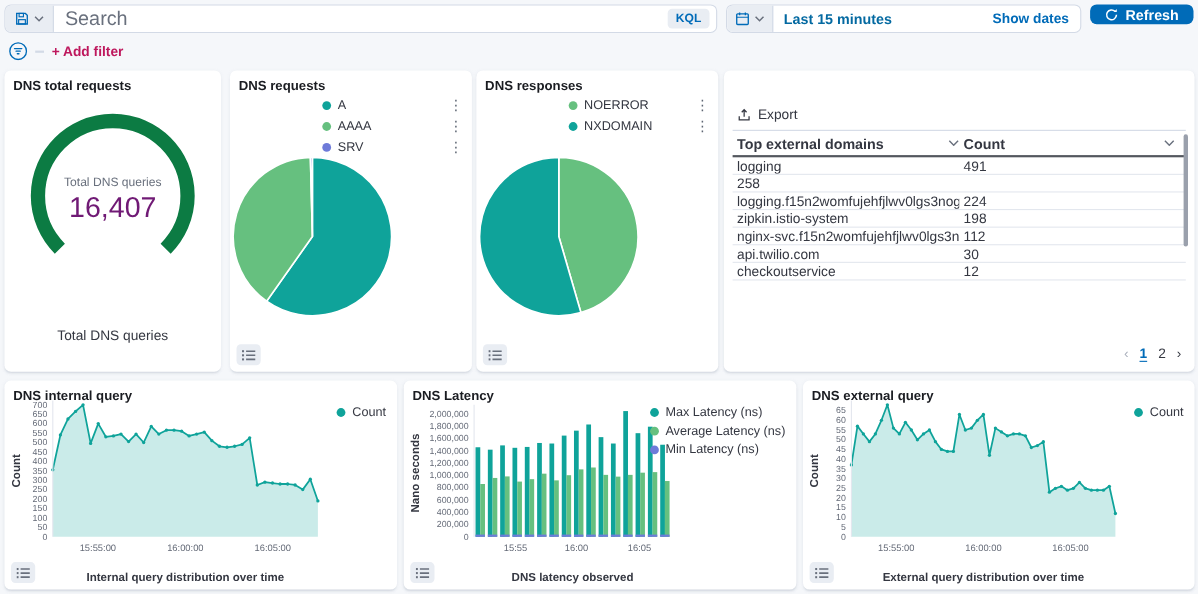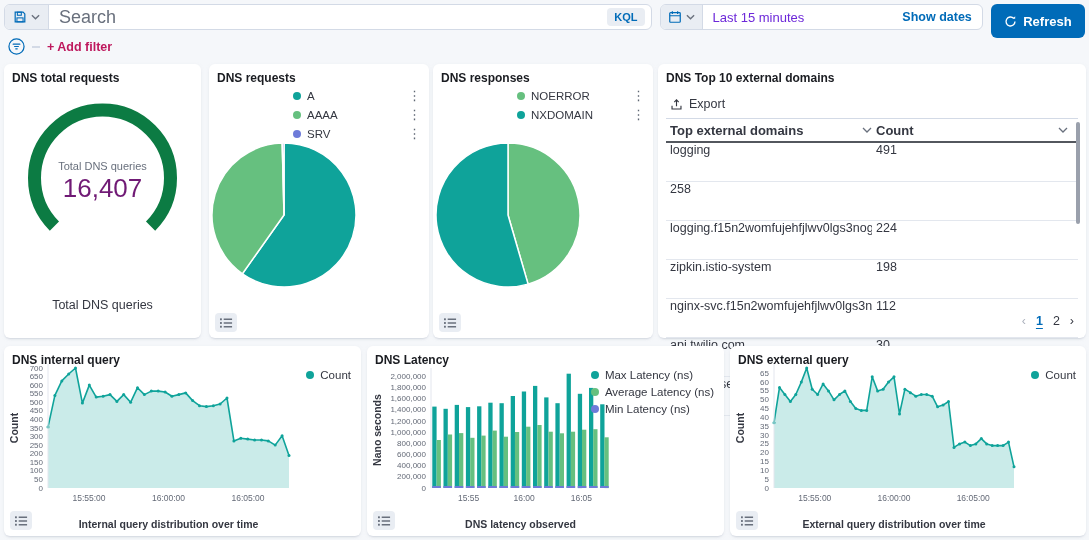--- a/index.html
+++ b/index.html
@@ -16,23 +16,23 @@
   .search-box { position:relative; flex:1; display:flex; align-items:center; }
   .search-box input { flex:1; border:none; outline:none; font-size:18px; padding:0 10px;
                       color:#343741; font-family:inherit; background:transparent; }
   .search-box input::placeholder { color:#69707d; }
   .kql { font-size:11px; font-weight:700; color:#006bb8; background:#e9edf3; border-radius:4px;
          padding:3px 7px; margin-right:6px; cursor:pointer; }
   .dategroup { display:flex; width:326px; height:26px; border:1px solid #d3dae6; border-radius:6px; background:#fff; overflow:hidden; }
   .cal-btn { display:flex; align-items:center; gap:4px; padding:0 7px; background:#e9edf3; border:none;
              border-right:1px solid #d3dae6; cursor:pointer; }
   .date-box { flex:1; display:flex; align-items:center; justify-content:space-between; padding:0 10px; }
-  .time-range { font-size:13px; color:#6d28d9; cursor:pointer; }
+  .time-range { font-size:13px; color:#0369a1; cursor:pointer;font-weight:bold; }
   .show-dates { font-size:12.5px; font-weight:600; color:#006bb8; text-decoration:none; cursor:pointer; }
-  .refresh-btn { display:flex; align-items:center; justify-content:center; gap:6px; width:95px; height:34px;
+  .refresh-btn { display:flex; align-items:center; justify-content:center; gap:6px; width:95px; height:18px;
                  background:#006bb8; color:#fff; border:none; border-radius:6px; font-size:13px;
                  font-weight:700; font-family:inherit; cursor:pointer; }
 
   
   .filterbar { position:absolute; left:8px; top:38px; display:flex; align-items:center; gap:7px; }
   .filter-dash { width:8px; height:2px; background:#d3dae6; }
   .add-filter { font-size:12.5px; font-weight:700; color:#be185d; text-decoration:none; cursor:pointer; }
 
   
   .panel { position:absolute; background:#fff; border-radius:6px;
@@ -57,21 +57,21 @@
                    background:#e9edf3; border-radius:4px; display:flex; align-items:center; justify-content:center; cursor:pointer; }
 
   
   .export-row { position:absolute; top:33px; left:12px; display:flex; align-items:center; gap:6px;
                 font-size:12.5px; color:#343741; cursor:pointer; }
   .thead { position:absolute; left:8px; right:8px; top:54px; height:25px; display:flex; align-items:center;
            border-top:1px solid #d3dae6; border-bottom:2px solid #53575e; font-size:13px; font-weight:700; }
   .th1 { width:206px; padding-left:4px; display:flex; align-items:center; justify-content:space-between; cursor:pointer; }
   .th2 { flex:1; padding-left:4px; display:flex; align-items:center; justify-content:space-between; padding-right:10px; cursor:pointer; }
   .tbody { position:absolute; left:8px; right:8px; top:79px; }
-  .trow { display:flex; align-items:flex-start; height:39px; border-bottom:1px solid #e3e7ee; font-size:12.5px; color:#343741; cursor:pointer; }
+  .trow { display:flex; align-items:center; height:16px; border-bottom:1px solid #e3e7ee; font-size:12.5px; color:#343741; cursor:pointer; }
   .td1 { width:206px; padding-left:4px; white-space:nowrap; overflow:hidden; }
   .td2 { flex:1; padding-left:4px; }
   .tscroll { position:absolute; right:6px; top:58px; width:4px; height:102px; background:#9aa0ac; border-radius:2px; cursor:grab; }
   .pager { position:absolute; right:12px; bottom:10px; display:flex; align-items:center; gap:10px;
            font-size:12.5px; color:#343741; }
   .pg-prev { color:#aab0bc; cursor:default; }
   .pg-next { color:#343741; cursor:pointer; }
   .pg-num { cursor:pointer; }
   .pg-num.active { color:#006bb8; font-weight:700; text-decoration:underline; text-underline-offset:3px; }
 
@@ -223,21 +223,20 @@
       <svg width="13" height="12" viewBox="0 0 14 12">
           <rect x="0" y="1" width="2" height="2" fill="#69707d"></rect>
           <rect x="0" y="5" width="2" height="2" fill="#69707d"></rect>
           <rect x="0" y="9" width="2" height="2" fill="#69707d"></rect>
           <path d="M4 2h9M4 6h9M4 10h9" stroke="#69707d" stroke-width="1.6"></path>
         </svg>
     </button>
   </div>
 
   <div class="panel" style="left:658px;top:64px;width:428px;height:274px">
-    <div class="ptitle">DNS Top 10 external domains</div>
     <div class="export-row">
       <span>
         <svg width="13" height="13" viewBox="0 0 16 16">
             <path d="M8 10V2.5M5.3 5L8 2.2 10.7 5" fill="none" stroke="#343741" stroke-width="1.4"></path>
             <path d="M2.5 9.5v4h11v-4" fill="none" stroke="#343741" stroke-width="1.4"></path>
           </svg>
       </span>
       <span>Export</span>
     </div>
     <div class="thead">

